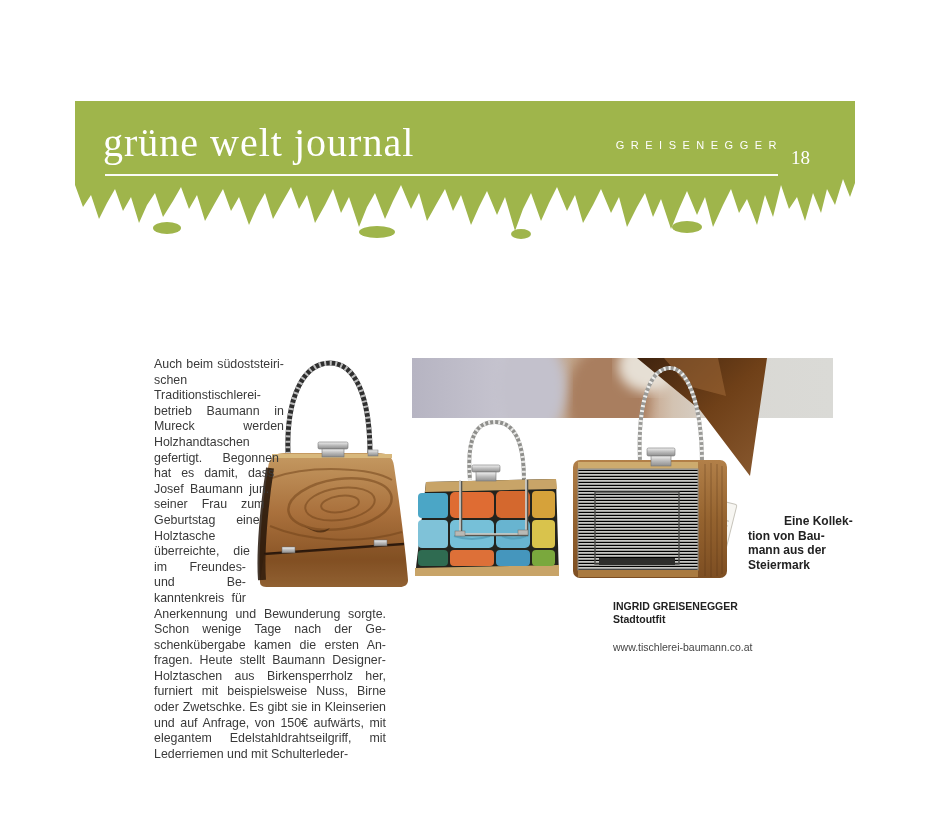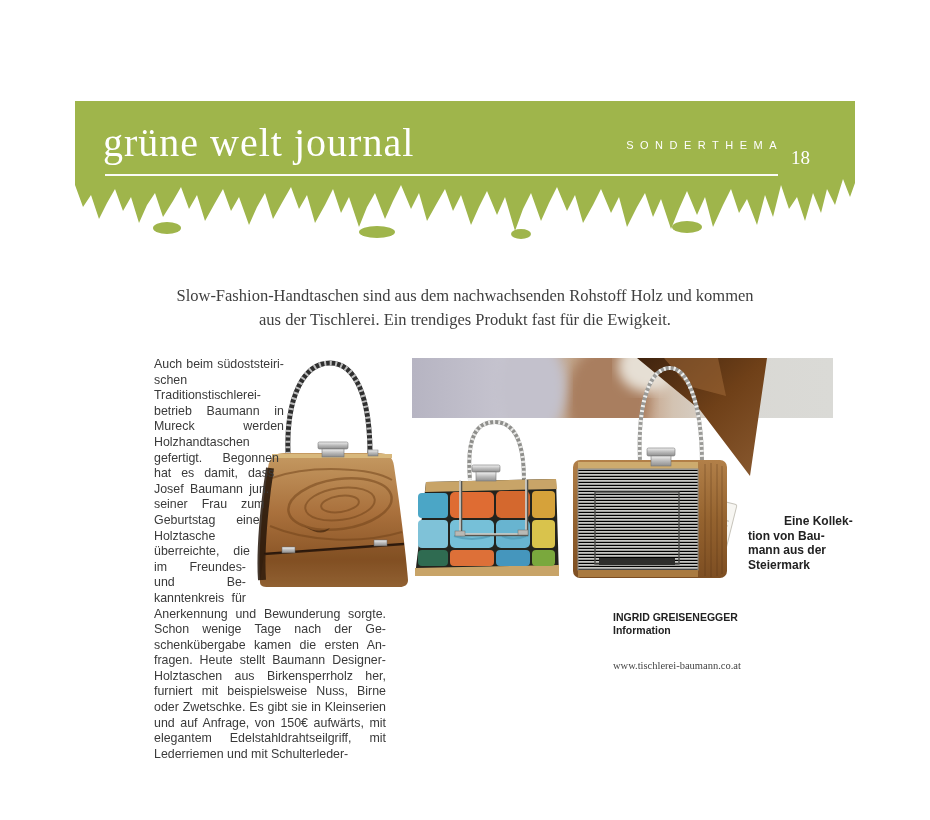--- a/index.html
+++ b/index.html
@@ -29,22 +29,22 @@
   
   .article{position:absolute;left:140px;top:356px;width:705px;height:420px;
      font-size:12.4px;line-height:15.6px;color:#3a3a3a;text-align:justify;}
   .col{position:absolute;}
   .col p{margin:0;}
   .col1{left:14px;top:1px;width:232px;}
   .wrap-spacer{float:right;width:140px;height:246px;
      shape-outside:polygon(30% 0,30% 38%,0 93%,0 100%,100% 100%,100% 0);shape-margin:4px;}
   .col2{left:238px;top:240px;width:230px;}
   .col3{left:473px;top:240px;width:232px;}
-  .byline{margin-top:15px;font-size:10.5px;font-weight:bold;color:#222;line-height:13px;text-align:left;}
-  .website{margin-top:21px;font-size:10.5px;color:#444;text-align:left;font-family:Liberation Serif, serif;}
+  .byline{margin-top:4px;font-size:10.5px;font-weight:bold;color:#222;line-height:13px;text-align:left;}
+  .website{margin-top:14px;font-size:10.5px;color:#444;text-align:left;}
 
   
   .imgbox{position:absolute;}
   .caption{position:absolute;left:748px;top:514px;width:108px;font-size:12px;font-weight:bold;
      color:#222;line-height:14.5px;white-space:pre-line;text-indent:36px;text-align:left;}
 </style>
 </head>
 <body>
 
 <div id="page">
@@ -53,26 +53,24 @@
     <svg width="780" height="140" viewBox="0 0 780 140">
       <path fill="#9fb54b" d="M0,0 H780 V82
         L775,96 768,78 760,104 752,88 746,112 738,92 730,120 722,96 714,108 706,84 698,116 690,94 682,124 672,98 664,112 656,88 648,104 638,126 630,96 622,114 612,90 604,108 596,128 586,98 578,116 570,92 562,106 552,126 544,96 536,112 526,88 518,104 508,122 500,94 492,110 482,86 474,102 466,120 456,92 448,108 440,130 430,96 422,114 412,90 404,106 396,124 386,94 378,110 370,88 362,102 352,120 344,92 336,108 326,84 318,100 310,118 300,92 292,106 284,126 274,96 266,112 258,88 250,104 240,122 232,94 224,108 216,86 208,100 198,118 190,92 182,106 174,124 164,96 156,110 148,88 140,102 130,120 122,94 114,108 106,86 98,100 88,116 80,92 72,104 64,122 56,96 48,110 40,88 32,102 24,118 16,94 8,106 0,84 Z"></path>
       <ellipse cx="92" cy="127" rx="14" ry="6" fill="#9fb54b"></ellipse>
       <ellipse cx="302" cy="131" rx="18" ry="6" fill="#9fb54b"></ellipse>
       <ellipse cx="446" cy="133" rx="10" ry="5" fill="#9fb54b"></ellipse>
       <ellipse cx="612" cy="126" rx="15" ry="6" fill="#9fb54b"></ellipse>
     </svg>
     <div class="masthead-title">grüne welt journal</div>
     <div class="masthead-rule"></div>
-    <div class="section-label">SONDERTHEMA</div>
+    <div class="section-label">GREISENEGGER</div>
     <div class="page-number">18</div>
   </div>
 
-  <div class="standfirst">Slow-Fashion-Handtaschen sind aus dem nachwachsenden Rohstoff Holz und kommen
-aus der Tischlerei. Ein trendiges Produkt fast für die Ewigkeit.</div>
 
   <div class="imgbox" style="left:412px;top:358px;width:421px;height:125px;">
     <svg width="421" height="125" viewBox="0 0 421 125">
       <defs>
         <linearGradient id="pb" x1="0" y1="0" x2="1" y2="0">
           <stop offset="0" stop-color="#b6b4c2"></stop>
             <stop offset=".22" stop-color="#c6c4cf"></stop>
           <stop offset=".38" stop-color="#c2a68c"></stop>
             <stop offset=".52" stop-color="#bd9274"></stop>
           <stop offset=".62" stop-color="#d3c3b2"></stop>
@@ -254,19 +252,19 @@
   <div class="article">
     <div class="col col1">
       <span class="wrap-spacer"></span>
       <p>Auch beim südoststeiri­schen Traditionstischlerei­betrieb Baumann in Mu­reck werden Holzhand­taschen gefertigt. Begon­nen hat es damit, dass Josef Baumann jun. seiner Frau zum Ge­burtstag eine Holz­tasche überreich­te, die im Freun­des- und Be­kanntenkreis für Anerkennung und Bewunderung sorgte. Schon wenige Tage nach der Ge­schenkübergabe kamen die ersten An­fragen. Heute stellt Baumann Designer-Holztaschen aus Birkensperrholz her, furniert mit beispielsweise Nuss, Birne oder Zwetschke. Es gibt sie in Kleinserien und auf Anfrage, von 150€ aufwärts, mit elegantem Edelstahldrahtseilgriff, mit Lederriemen und mit Schulterleder-</p>
     </div>
     <div class="col col2">
     </div>
     <div class="col col3">
       <div class="byline">
         <div>INGRID GREISENEGGER</div>
-        <div>Information</div>
+        <div>Stadtoutfit</div>
       </div>
       <div class="website">www.tischlerei-baumann.co.at</div>
     </div>
   </div>
 
 </div>
 
 </body></html>

